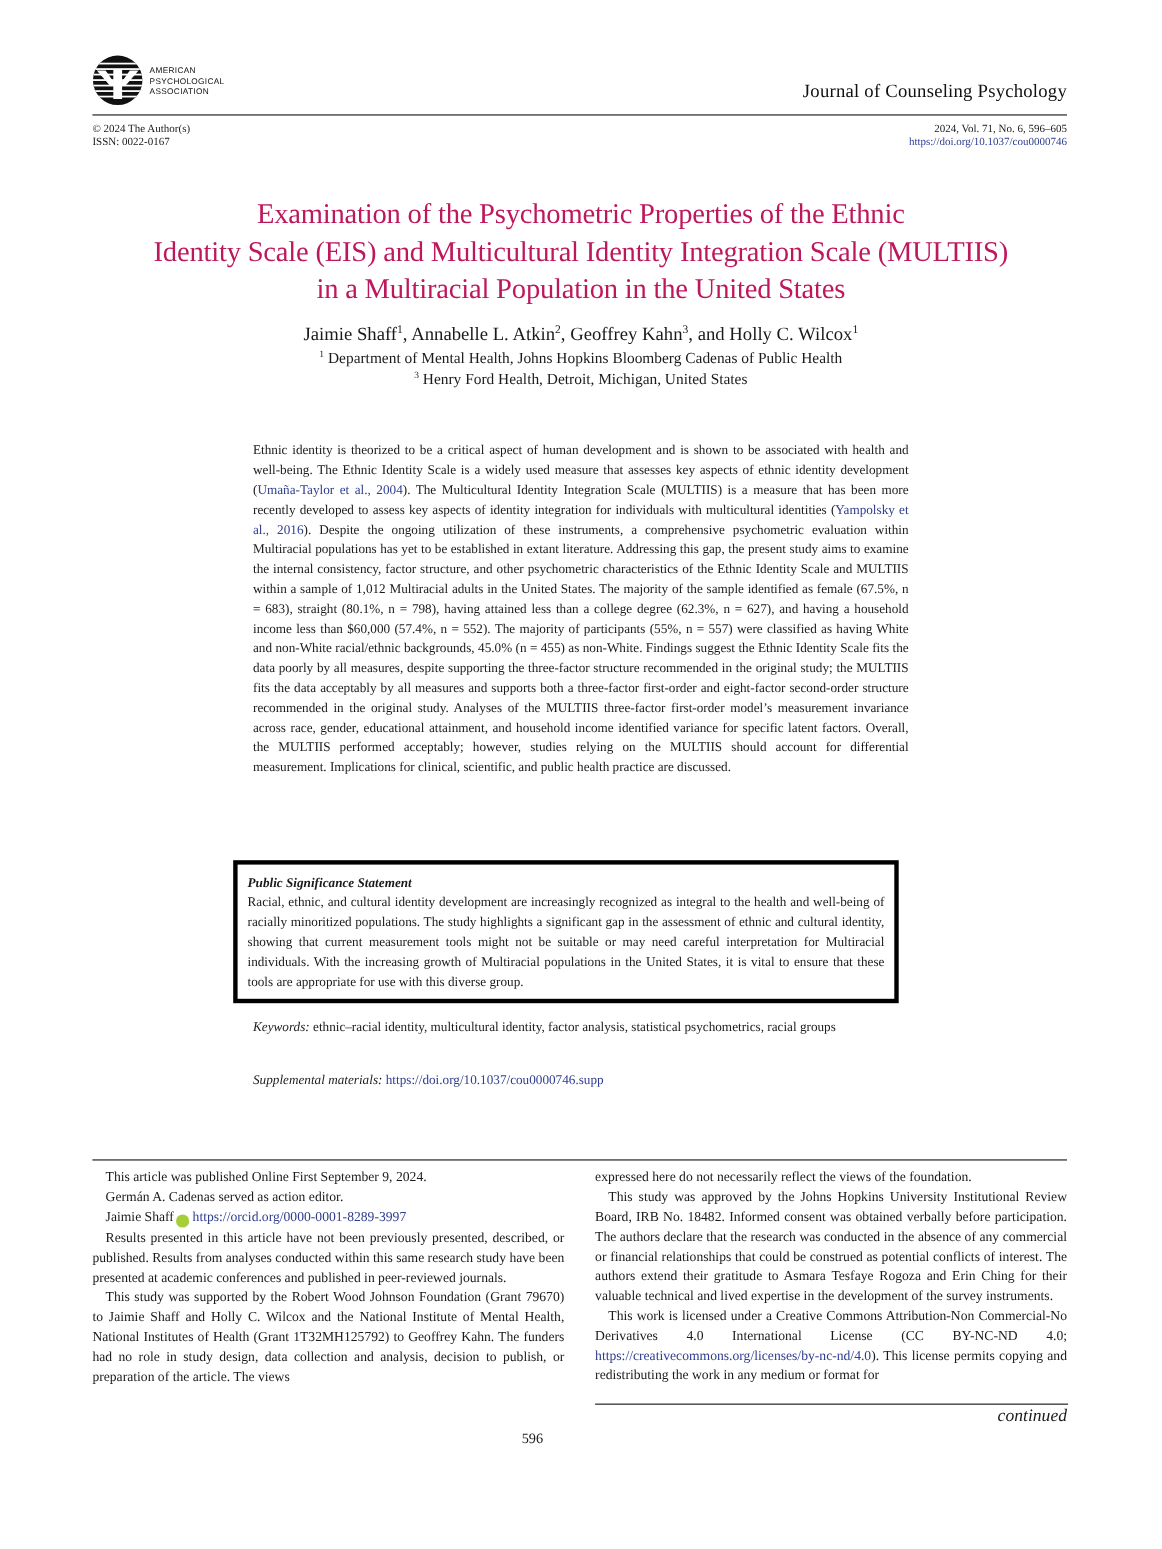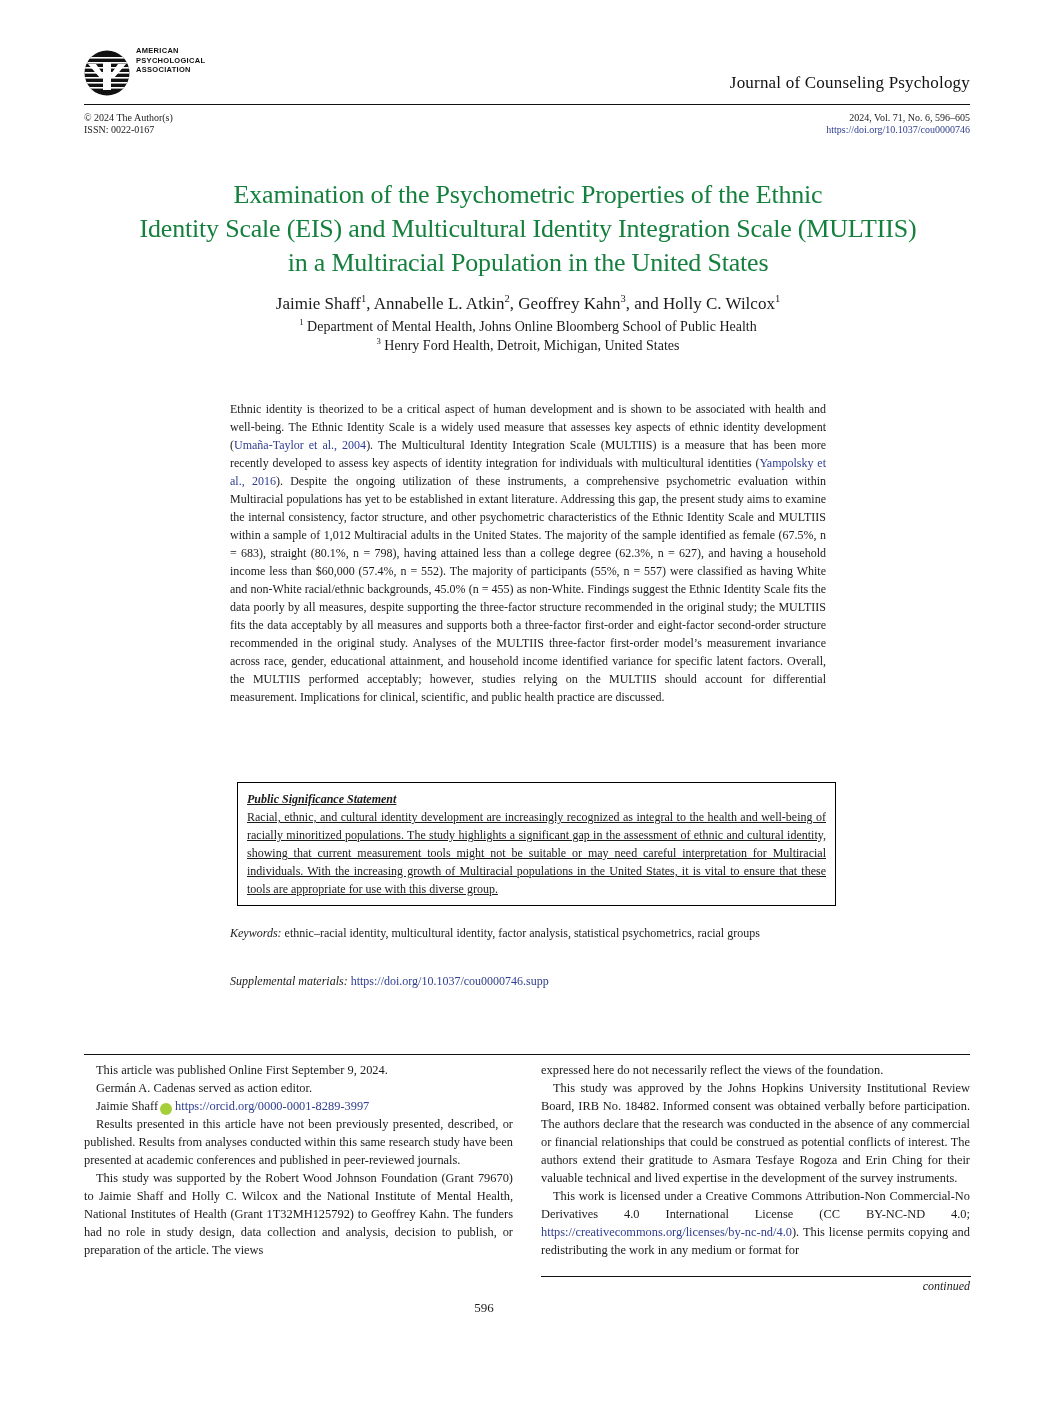--- a/index.html
+++ b/index.html
@@ -3,54 +3,54 @@
 <meta charset="utf-8">
 <style>
   html, body { margin: 0; padding: 0; background: #ffffff; }
   body { width: 1056px; height: 1408px; position: relative; overflow: hidden;
          font-family: "Liberation Serif", "DejaVu Serif", serif; color: #1a1a1a; }
   .abs { position: absolute; }
   a, .link { color: #2e3d8f; text-decoration: none; }
 
   
   .logo { left: 84px; top: 50px; width: 46px; height: 46px; }
-  .apa-text { left: 136px; top: 46px; font-family: "Liberation Sans", "DejaVu Sans", sans-serif;
-              font-weight: bold; font-size: 7.5px; line-height: 9.5px; letter-spacing: 0.3px; color:#111; }
+  .apa-text { left: 136px; top: 59px; font-family: "Liberation Sans", "DejaVu Sans", sans-serif;
+              font-weight: normal; font-size: 7.5px; line-height: 9.5px; letter-spacing: 0.3px; color:#111; }
   .journal { right: 86px; top: 73px; font-size: 17px; letter-spacing: 0.2px; color:#111; }
   .rule-top { left: 84px; right: 86px; top: 104px; height: 0; border-top: 1.5px solid #111; }
   .meta-left { left: 84px; top: 112px; font-size: 10px; line-height: 12px; }
   .meta-right { right: 86px; top: 112px; font-size: 10px; line-height: 12px; text-align: right; }
 
   
   .title { left: 60px; width: 936px; top: 178px; text-align: center; font-size: 26px; line-height: 34px;
-           letter-spacing: -0.2px; color:#15803d; }
+           letter-spacing: -0.2px; color:#be185d; }
   .authors { left: 60px; width: 936px; top: 293px; text-align: center; font-size: 17px; line-height: 22px; }
   .affils { left: 60px; width: 936px; top: 317px; text-align: center; font-size: 14px; line-height: 19px; }
   sup { font-size: 0.62em; line-height: 0; vertical-align: super; }
 
   
   .abstract { left: 230px; width: 596px; top: 400px; font-size: 12px; line-height: 18px; text-align: justify; }
-  .sig-box { left: 237px; width: 579px; top: 782px; padding: 7px 9px 7px 9px; border: 1px solid #000000;
-             font-size: 12px; line-height: 18px; text-align: justify; text-decoration: underline; }
+  .sig-box { left: 212px; width: 579px; top: 782px; padding: 7px 9px 7px 9px; border: 4px solid #000000;
+             font-size: 12px; line-height: 18px; text-align: justify; }
   .sig-title { font-weight: bold; font-style: italic; }
   .keywords { left: 230px; width: 596px; top: 924px; font-size: 12px; line-height: 18px; text-align: justify; }
   .supp { left: 230px; width: 596px; top: 972px; font-size: 12px; line-height: 18px; }
   .ital { font-style: italic; }
 
   
   .rule-foot { left: 84px; right: 86px; top: 1054px; border-top: 1.5px solid #111; }
   .col { top: 1061px; width: 429px; font-size: 12.4px; line-height: 18px; text-align: justify; }
   .col-left { left: 84px; }
   .col-right { left: 541px; }
   .col p { margin: 0; text-indent: 12px; }
   .orcid { display: inline-block; width: 12px; height: 12px; border-radius: 50%; background: #a6ce39;
            color: #fff; font-family: "Liberation Sans", sans-serif; font-size: 7px; line-height: 12px;
            text-align: center; font-weight: bold; vertical-align: -1px; margin: 0 3px 0 2px; }
   .rule-cont { left: 541px; width: 430px; top: 1276px; border-top: 1.5px solid #111; }
-  .continued { right: 86px; top: 1279px; font-size: 12px; font-style: italic; }
+  .continued { right: 86px; top: 1279px; font-size: 16px; font-style: italic; }
   .pageno { left: 0; width: 968px; top: 1300px; text-align: center; font-size: 13px; }
 </style>
 </head>
 <body>
 
 <div class="abs logo">
   <svg width="46" height="46" viewBox="0 0 46 46">
     <defs>
         <clipPath id="c">
           <circle cx="23" cy="23" r="22.5"></circle>
@@ -90,21 +90,21 @@
 <div class="abs title">
   <div>Examination of the Psychometric Properties of the Ethnic</div>
   <div>Identity Scale (EIS) and Multicultural Identity Integration Scale (MULTIIS)</div>
   <div>in a Multiracial Population in the United States</div>
 </div>
 
 <div class="abs authors">
   <span>Jaimie Shaff</span><sup>1</sup><span>, </span><span>Annabelle L. Atkin</span><sup>2</sup><span>, </span><span>Geoffrey Kahn</span><sup>3</sup><span>, and </span><span>Holly C. Wilcox</span><sup>1</sup>
 </div>
 <div class="abs affils">
-  <div><sup>1</sup> <span>Department of Mental Health, Johns Online Bloomberg School of Public Health</span></div>
+  <div><sup>1</sup> <span>Department of Mental Health, Johns Hopkins Bloomberg Cadenas of Public Health</span></div>
   <div><sup>3</sup> <span>Henry Ford Health, Detroit, Michigan, United States</span></div>
 </div>
 
 <div class="abs abstract"><span>Ethnic identity is theorized to be a critical aspect of human development and is shown to be associated with health and well-being. The Ethnic Identity Scale is a widely used measure that assesses key aspects of ethnic identity development (</span><a class="link">Umaña-Taylor et al., 2004</a><span>). The Multicultural Identity Integration Scale (MULTIIS) is a measure that has been more recently developed to assess key aspects of identity integration for individuals with multicultural identities (</span><a class="link">Yampolsky et al., 2016</a><span>). Despite the ongoing utilization of these instruments, a comprehensive psychometric evaluation within Multiracial populations has yet to be established in extant literature. Addressing this gap, the present study aims to examine the internal consistency, factor structure, and other psychometric characteristics of the Ethnic Identity Scale and MULTIIS within a sample of 1,012 Multiracial adults in the United States. The majority of the sample identified as female (67.5%, n = 683), straight (80.1%, n = 798), having attained less than a college degree (62.3%, n = 627), and having a household income less than $60,000 (57.4%, n = 552). The majority of participants (55%, n = 557) were classified as having White and non-White racial/ethnic backgrounds, 45.0% (n = 455) as non-White. Findings suggest the Ethnic Identity Scale fits the data poorly by all measures, despite supporting the three-factor structure recommended in the original study; the MULTIIS fits the data acceptably by all measures and supports both a three-factor first-order and eight-factor second-order structure recommended in the original study. Analyses of the MULTIIS three-factor first-order model’s measurement invariance across race, gender, educational attainment, and household income identified variance for specific latent factors. Overall, the MULTIIS performed acceptably; however, studies relying on the MULTIIS should account for differential measurement. Implications for clinical, scientific, and public health practice are discussed.</span></div>
 
 <div class="abs sig-box">
   <div class="sig-title">Public Significance Statement</div>
   <div>Racial, ethnic, and cultural identity development are increasingly recognized as integral to the health and well-being of racially minoritized populations. The study highlights a significant gap in the assessment of ethnic and cultural identity, showing that current measurement tools might not be suitable or may need careful interpretation for Multiracial individuals. With the increasing growth of Multiracial populations in the United States, it is vital to ensure that these tools are appropriate for use with this diverse group.</div>
 </div>
 

